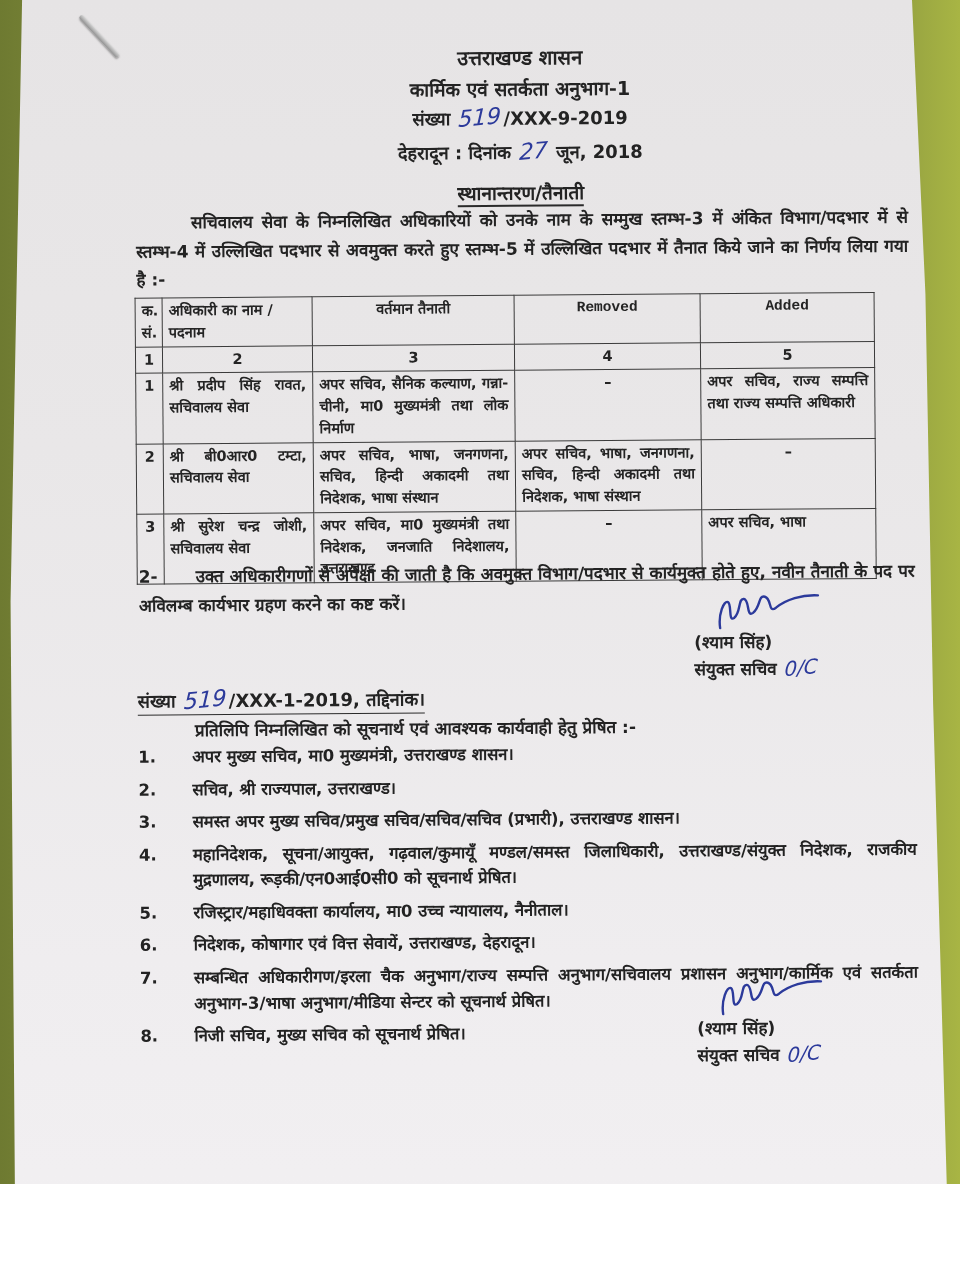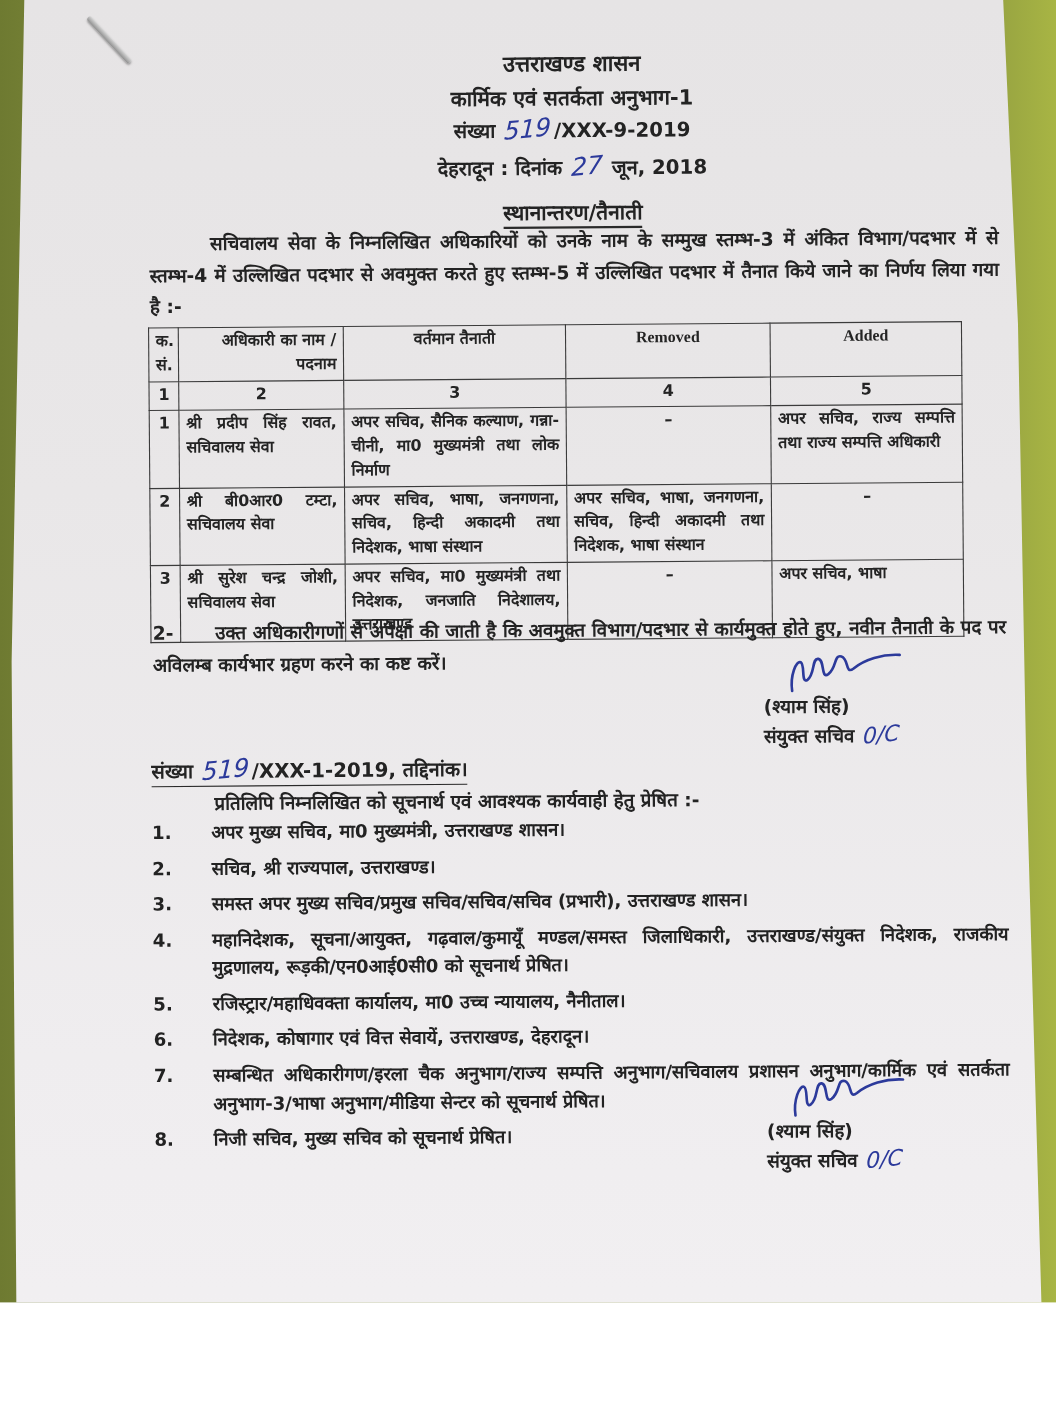--- a/index.html
+++ b/index.html
@@ -22,22 +22,22 @@
   .dateline{top:140px;font-size:18px;font-weight:700;}
   .subject{top:180px;font-size:19px;font-weight:700;}
   .subject span{border-bottom:2px solid #2a2a2a;padding-bottom:1px;margin-top:32px;}
   .hand{color:#2c3a9b;font-style:italic;font-weight:500;display:inline-block;
         transform:rotate(-5deg) skewX(-8deg);font-size:1.25em;line-height:1;padding:0 2px;}
   .para1{position:absolute;left:135px;top:206px;width:772px;font-size:17px;line-height:1.68;
          text-align:justify;text-indent:55px;font-weight:600;}
   table.gov{position:absolute;left:133px;top:295px;width:739px;border-collapse:collapse;table-layout:fixed;}
   table.gov td,table.gov th{border:1.5px solid #3b3b3b;vertical-align:top;padding:2px 6px;
          font-size:14.5px;line-height:1.5;font-weight:600;color:#242424;}
-  th.hdev{font-size:15px;text-align:right;font-weight:700;}
-  th.heng{font-family:Liberation Serif, serif;font-size:15px;text-align:center;font-weight:700;}
+  th.hdev{font-size:15px;text-align:left;font-weight:700;}
+  th.heng{font-family:Liberation Mono, monospace;font-size:15px;text-align:center;font-weight:700;}
   td.colnum{text-align:center;font-weight:700;padding:1px;}
   td.sn{text-align:center;font-weight:700;}
   td.cell{text-align:justify;}
   td.dash{text-align:center;}
   .para2{position:absolute;left:135px;top:560px;width:776px;font-size:17px;line-height:1.7;
          text-align:justify;font-weight:600;}
   .para2 .lbl{font-weight:700;margin-right:38px;}
   .sig{position:absolute;width:200px;}
   .sig1{left:690px;top:592px;}
   .sig2{left:690px;top:978px;}

